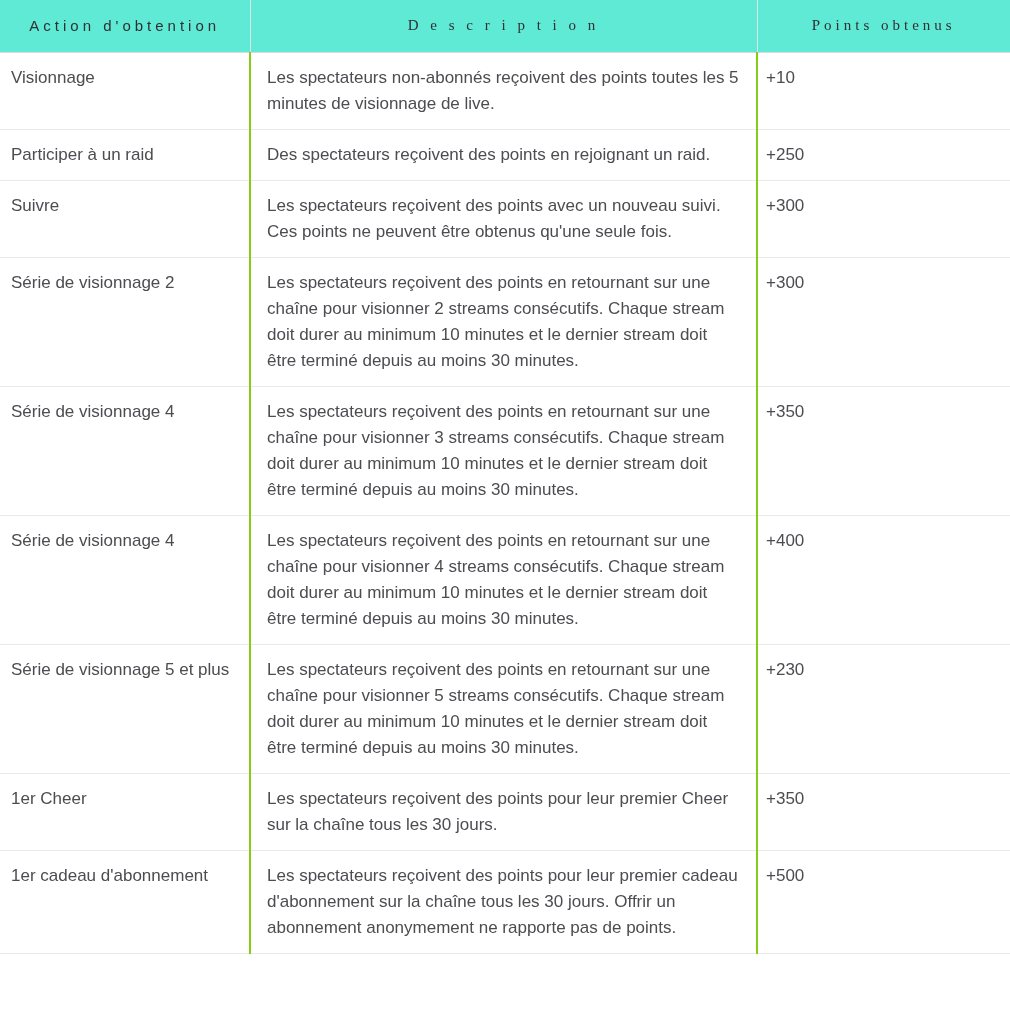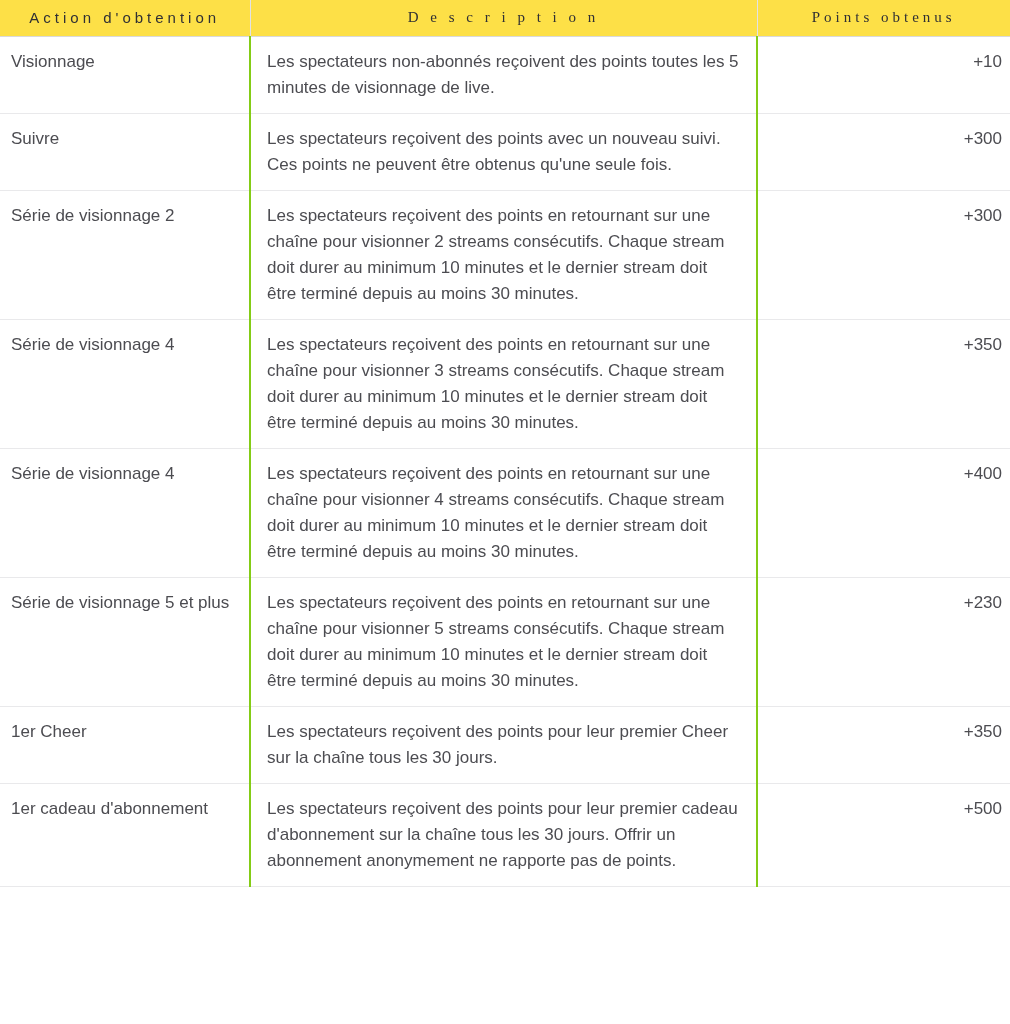--- a/index.html
+++ b/index.html
@@ -14,22 +14,22 @@
   table.points-table {
     width: 1010px;
     border-collapse: collapse;
     table-layout: fixed;
   }
   col.c-action { width: 250px; }
   col.c-desc   { width: 507px; }
   col.c-points { width: 253px; }
 
   thead th {
-    background: #fde047;
-    height: 36px;
+    background: #5eead4;
+    height: 52px;
     box-sizing: border-box;
     font-size: 15px;
     font-weight: 500;
     letter-spacing: 4px;
     color: #303034;
     text-align: center;
     vertical-align: middle;
     padding: 0 6px;
     border-bottom: 1px solid #d9d9dc;
     white-space: nowrap;
@@ -47,21 +47,21 @@
     border-bottom: 1px solid #e9e9eb;
     background: #ffffff;
   }
   tbody td + td { border-left: 2px solid #84cc16; }
 
   td.action-cell {
     padding-left: 11px;
     padding-right: 10px;
   }
   td.points-cell {
-    text-align: right;
+    text-align: left;
     padding-left: 8px;
     padding-right: 8px;
   }
 </style>
 </head>
 <body>
 
 <table class="points-table">
   <colgroup>
     <col class="c-action">
@@ -73,20 +73,25 @@
       <th>Action d'obtention</th>
       <th>D e s c r i p t i o n</th>
       <th>Points obtenus</th>
     </tr>
   </thead>
   <tbody>
     <tr>
       <td class="action-cell">Visionnage</td>
       <td class="desc-cell">Les spectateurs non-abonnés reçoivent des points toutes les 5 minutes de visionnage de live.</td>
       <td class="points-cell">+10</td>
+    </tr>
+    <tr>
+      <td class="action-cell">Participer à un raid</td>
+      <td class="desc-cell">Des spectateurs reçoivent des points en rejoignant un raid.</td>
+      <td class="points-cell">+250</td>
     </tr>
     <tr>
       <td class="action-cell">Suivre</td>
       <td class="desc-cell">Les spectateurs reçoivent des points avec un nouveau suivi. Ces points ne peuvent être obtenus qu'une seule fois.</td>
       <td class="points-cell">+300</td>
     </tr>
     <tr>
       <td class="action-cell">Série de visionnage 2</td>
       <td class="desc-cell">Les spectateurs reçoivent des points en retournant sur une chaîne pour visionner 2 streams consécutifs. Chaque stream doit durer au minimum 10 minutes et le dernier stream doit être terminé depuis au moins 30 minutes.</td>
       <td class="points-cell">+300</td>

